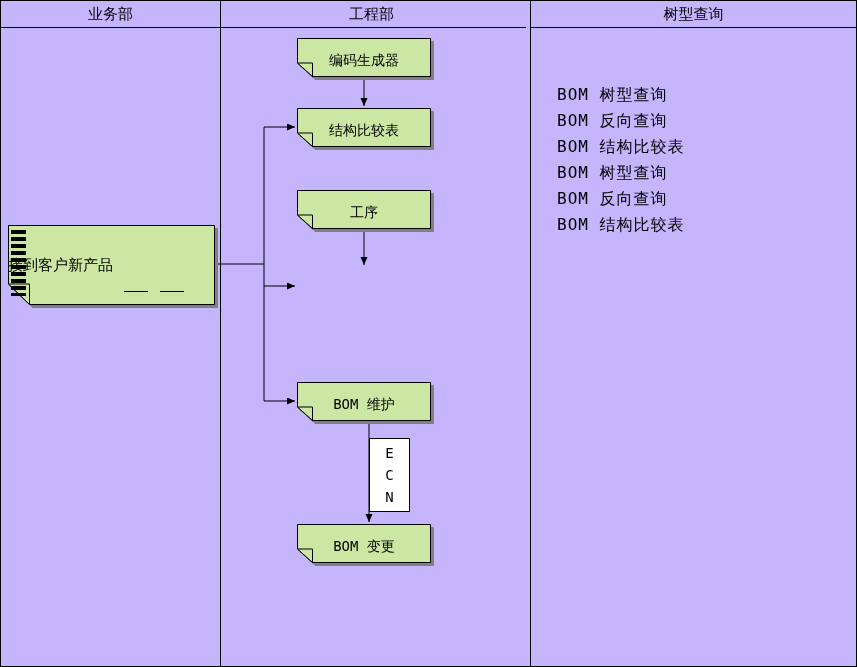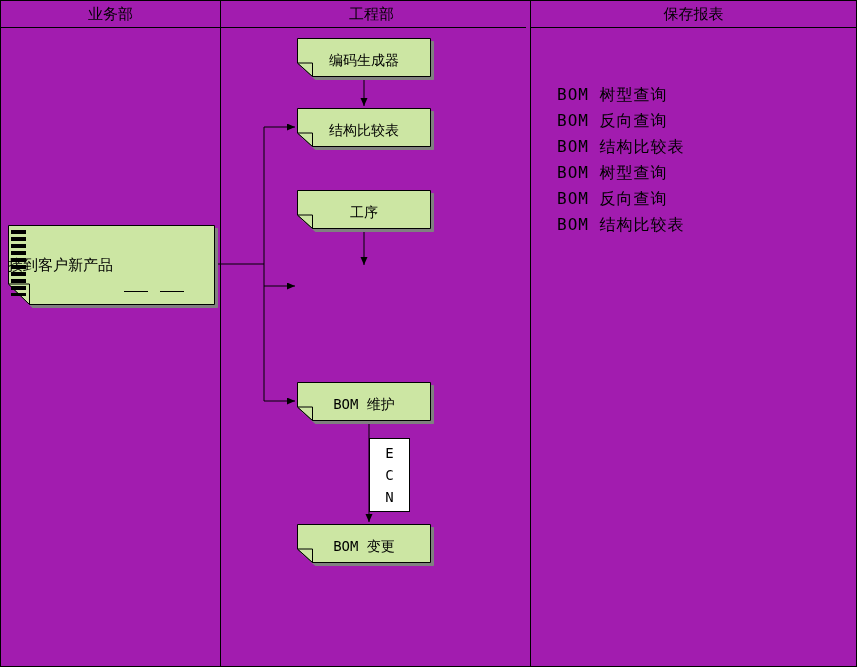--- a/index.html
+++ b/index.html
@@ -1,18 +1,18 @@
 <!DOCTYPE html>
 <html style="--node-fill: #cce6a3; --shadow: #808080;"><head>
 <meta charset="utf-8">
 <style>
   html,body { margin:0; padding:0; background:#fff; }
   .canvas {
     position:relative; width:855px; height:665px;
-    border:1px solid #000; background:#a21caf; overflow:hidden;
+    border:1px solid #000; background:#c4b5fd; overflow:hidden;
     font-family:"Liberation Sans", sans-serif;
   }
   
   .header-cell {
     position:absolute; top:0; height:26px; border-bottom:1px solid #000;
     display:flex; align-items:center; justify-content:center;
     font-family:"Liberation Serif", serif; font-size:15px; color:#000;
   }
   .vline { position:absolute; top:0; width:1px; height:665px; background:#000; }
 
@@ -71,21 +71,21 @@
 
 <div class="canvas">
 
   <div class="header-cell" style="left:0;width:219px">
     <span>业务部</span>
   </div>
   <div class="header-cell" style="left:216px;width:309px">
     <span>工程部</span>
   </div>
   <div class="header-cell" style="left:530px;width:325px">
-    <span>保存报表</span>
+    <span>树型查询</span>
   </div>
 
   <div class="vline" style="left:219px"></div>
   <div class="vline" style="left:529px"></div>
 
   <svg class="connectors" width="857" height="667">
     <defs>
       <marker id="arrow" markerWidth="9" markerHeight="8" refX="8" refY="3.5" orient="auto">
         <path d="M0,0 L8,3.5 L0,7 Z" fill="#000"></path>
       </marker>

